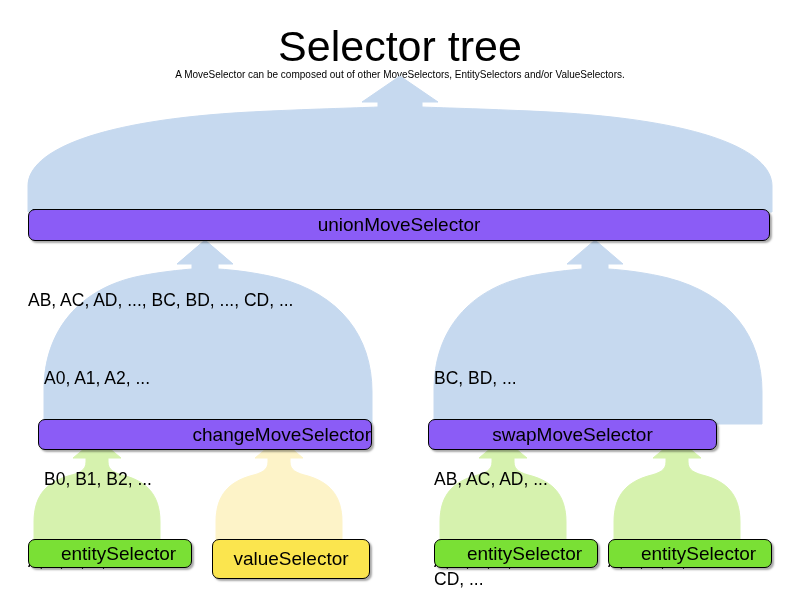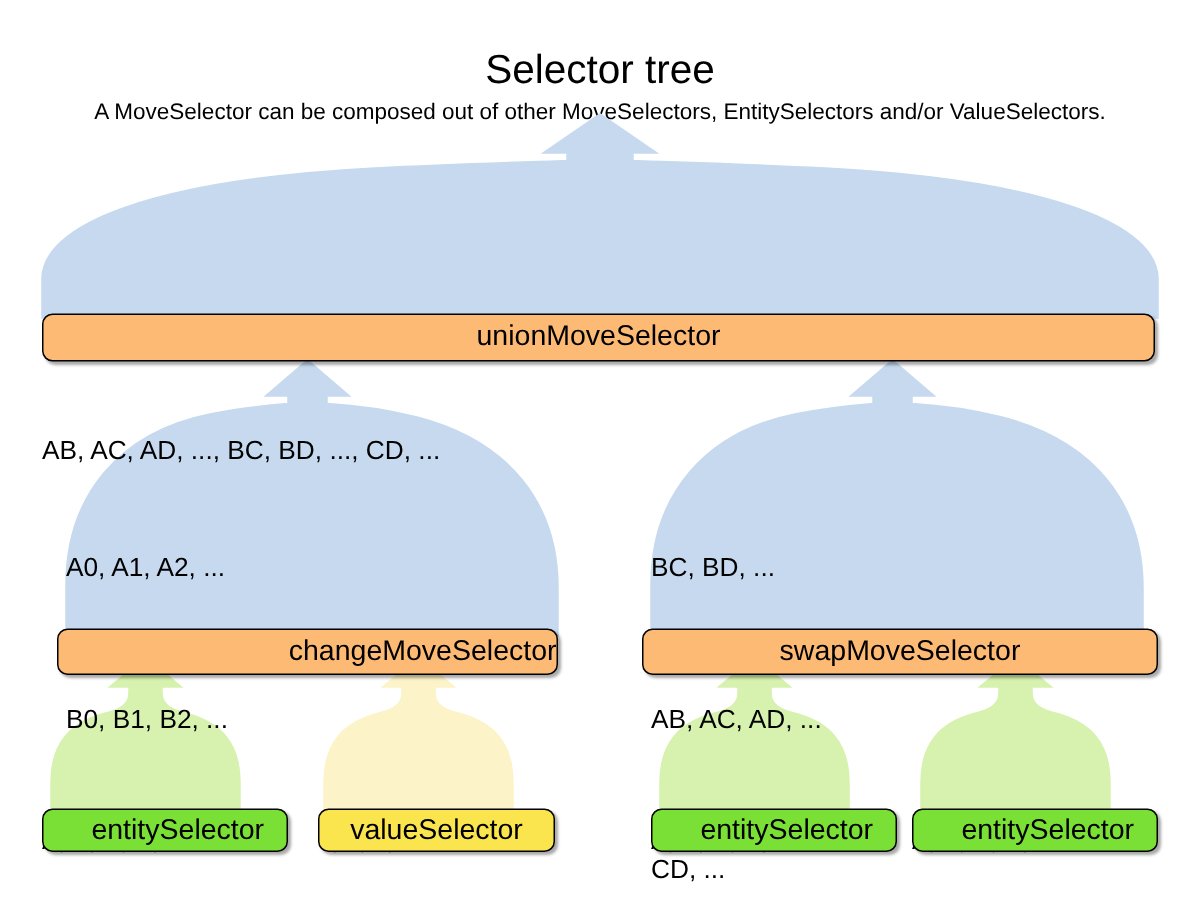--- a/index.html
+++ b/index.html
@@ -22,33 +22,33 @@
     width: 800px;
     height: 600px;
   }
 
   .title {
     position: absolute;
     left: 0;
     top: 26px;
     width: 800px;
     text-align: center;
-    font-size: 27px;
+    font-size: 43px;
     font-weight: normal;
     line-height: 40px;
     letter-spacing: 0px;
     color: #000000;
   }
   .subtitle {
     position: absolute;
     left: 0;
     top: 66px;
     width: 800px;
     text-align: center;
-    font-size: 15px;
+    font-size: 10px;
     line-height: 17px;
     color: #000000;
   }
 
   
   #shapes {
     position: absolute;
     left: 0; top: 0;
     width: 800px;
     height: 600px;
@@ -81,21 +81,21 @@
     box-sizing: border-box;
     border: 1.4px solid #000000;
     border-radius: 7px;
     display: flex;
     align-items: center;
     justify-content: center;
     text-align: center;
     box-shadow: 2px 2px 2px rgba(0,0,0,0.34);
   }
   .bar.blue {
-    background: #fdba74;
+    background: #8b5cf6;
     font-size: 19px;
   }
   .bar.green {
     background: #7ae035;
     font-size: 19px;
     padding-left: 17px;
   }
   .bar.yellow {
     background: #fbe54e;
     font-size: 19px;
@@ -237,35 +237,35 @@
   <div class="bar blue" style="left:38px; top:419px; width:334px; height:31px;justify-content:flex-end;">
     <span>changeMoveSelector</span>
   </div>
 
   <div class="node-text mid" style="left:434px; top:295px; width:328px;">
     <div>BC, BD, ...</div>
     <div>AB, AC, AD, ...</div>
     <div>CD, ...</div>
     
   </div>
-  <div class="bar blue" style="left:428px; top:419px; width:344px; height:31px;">
+  <div class="bar blue" style="left:428px; top:419px; width:289px; height:31px;">
     <span>swapMoveSelector</span>
   </div>
 
   <div class="node-text leaf" style="left:28px; top:511px; width:138px;">
     <div>A, B, C, D, ...</div>
   </div>
   <div class="bar green" style="left:28px; top:539px; width:164px; height:29px;">
     <span>entitySelector</span>
   </div>
 
   <div class="node-text leaf" style="left:212px; top:511px; width:134px;">
     <div>0, 1, 2, ...</div>
   </div>
-  <div class="bar yellow" style="left:212px; top:539px; width:158px; height:29px;">
+  <div class="bar yellow" style="left:212px; top:539px; width:158px; height:40px;">
     <span>valueSelector</span>
   </div>
 
   <div class="node-text leaf" style="left:434px; top:511px; width:138px;">
     <div>A, B, C, D, ...</div>
   </div>
   <div class="bar green" style="left:434px; top:539px; width:164px; height:29px;">
     <span>entitySelector</span>
   </div>
 

